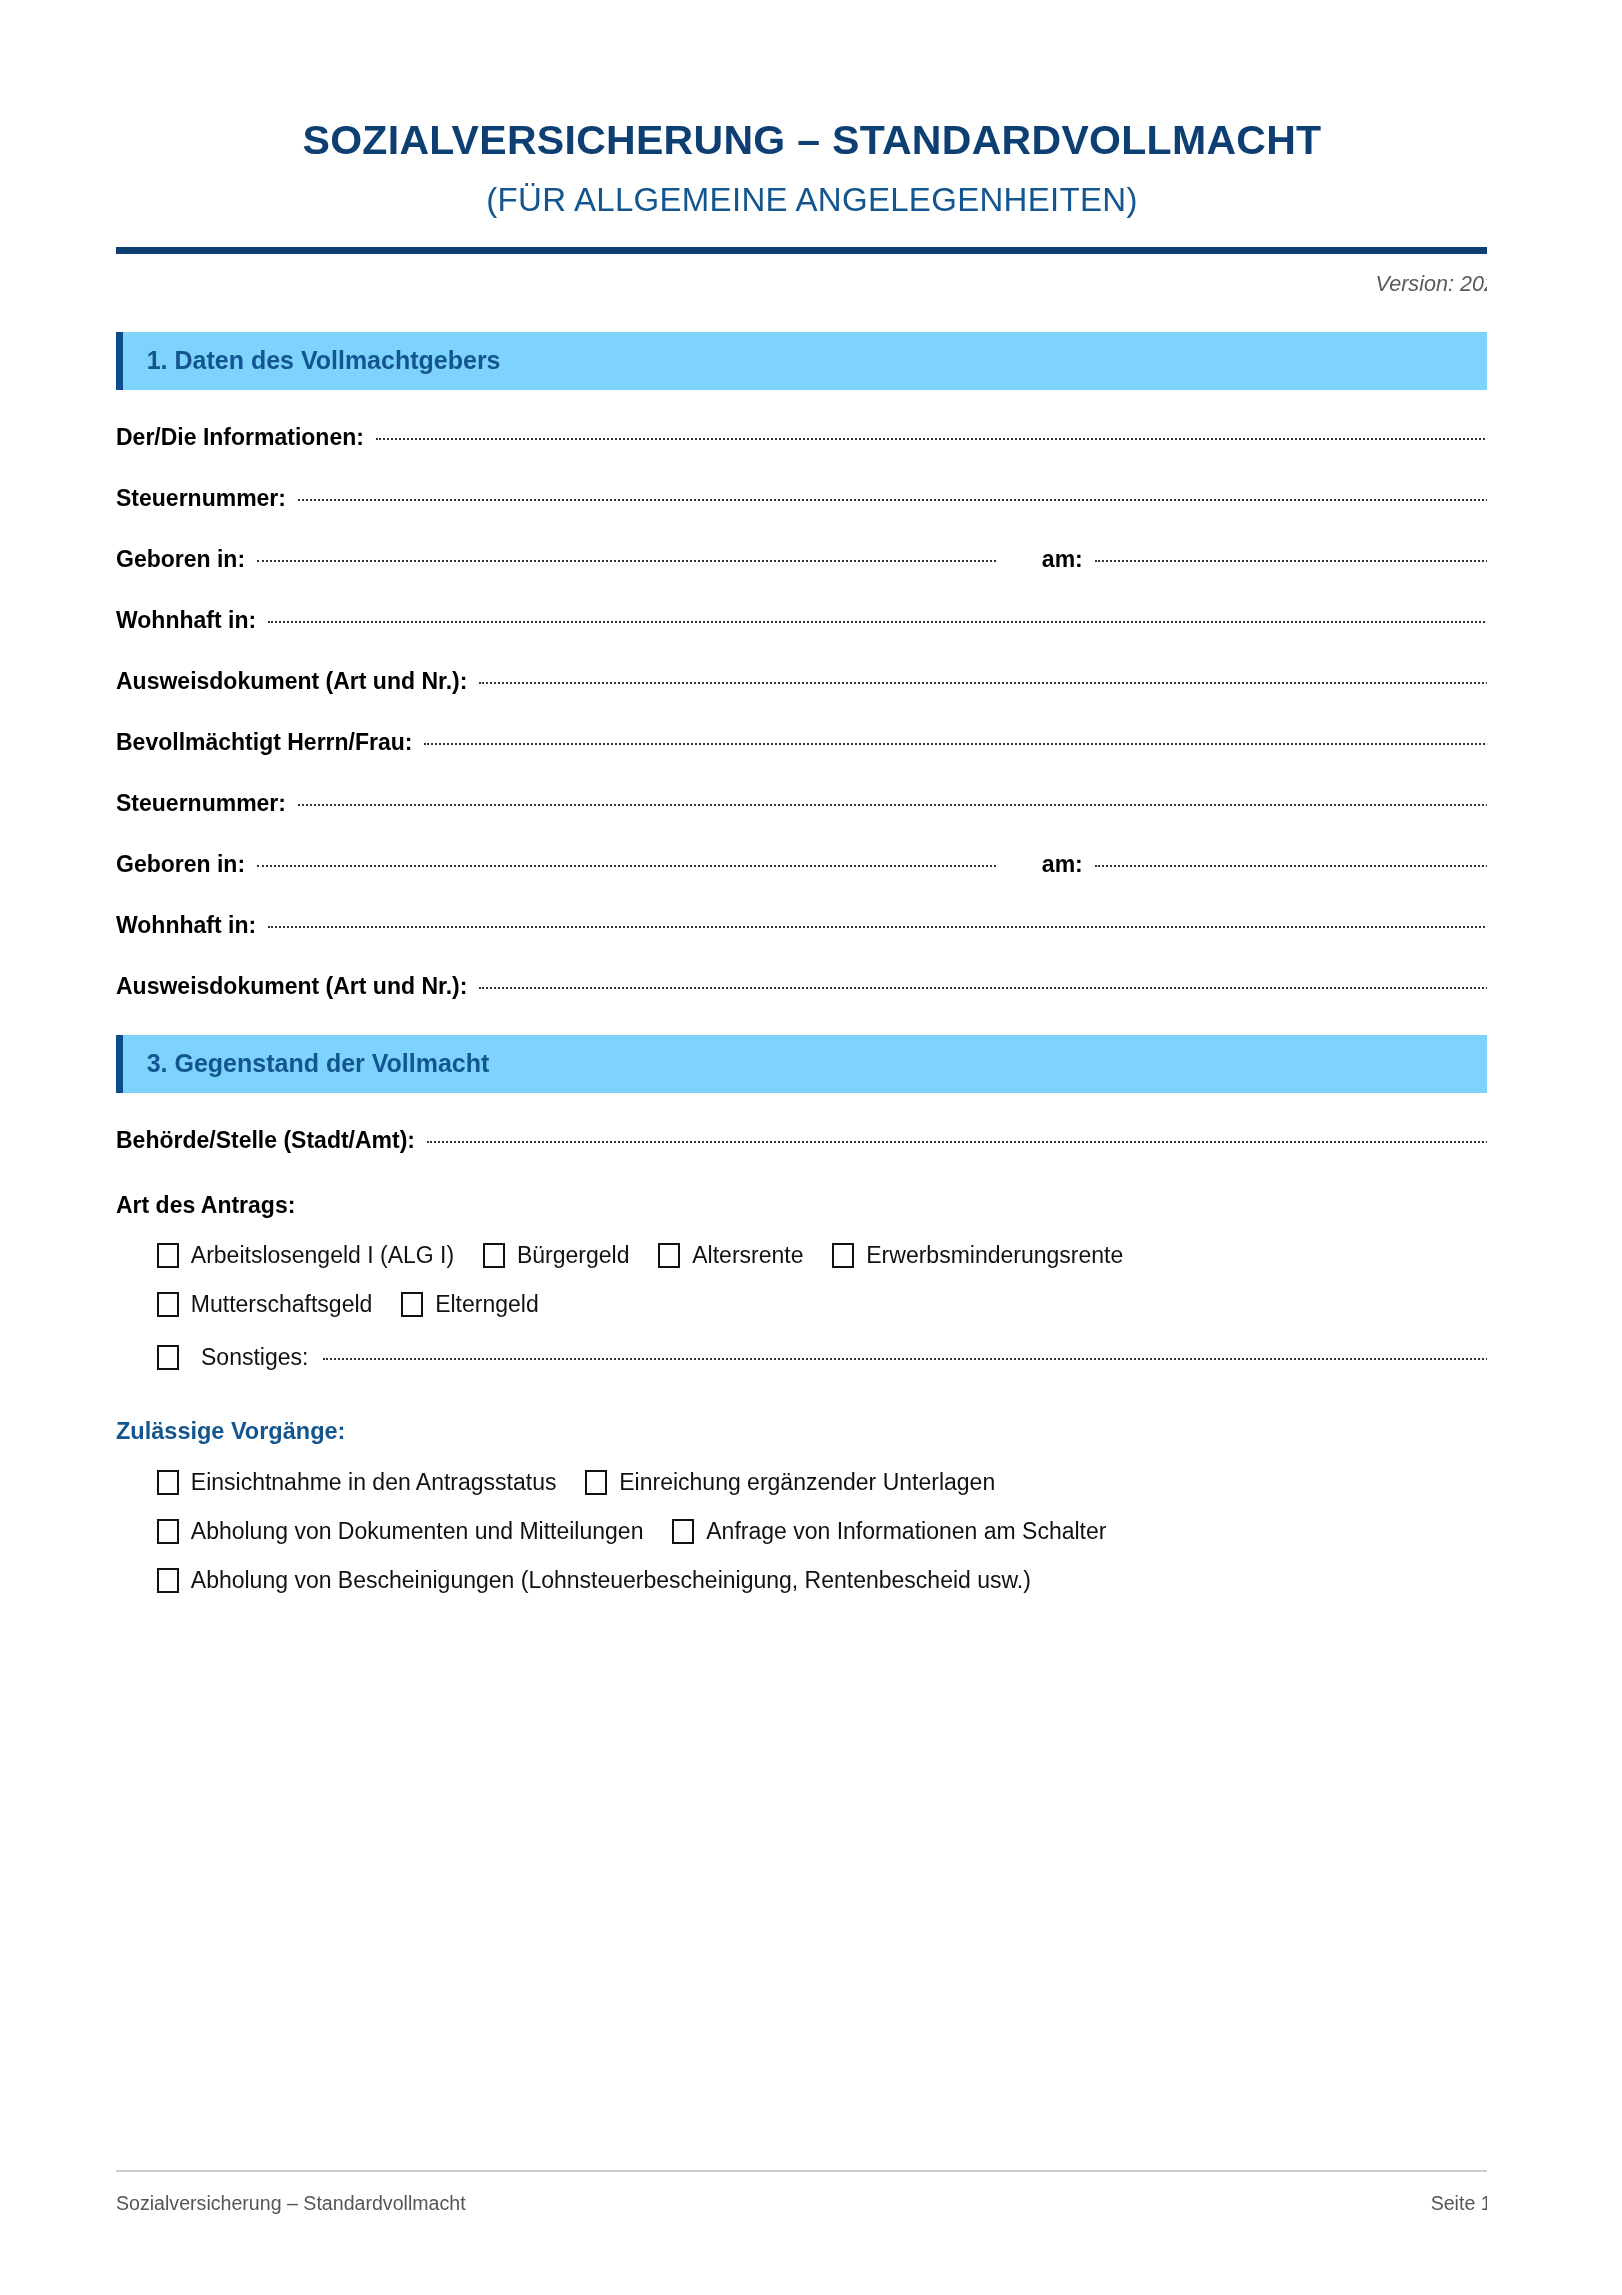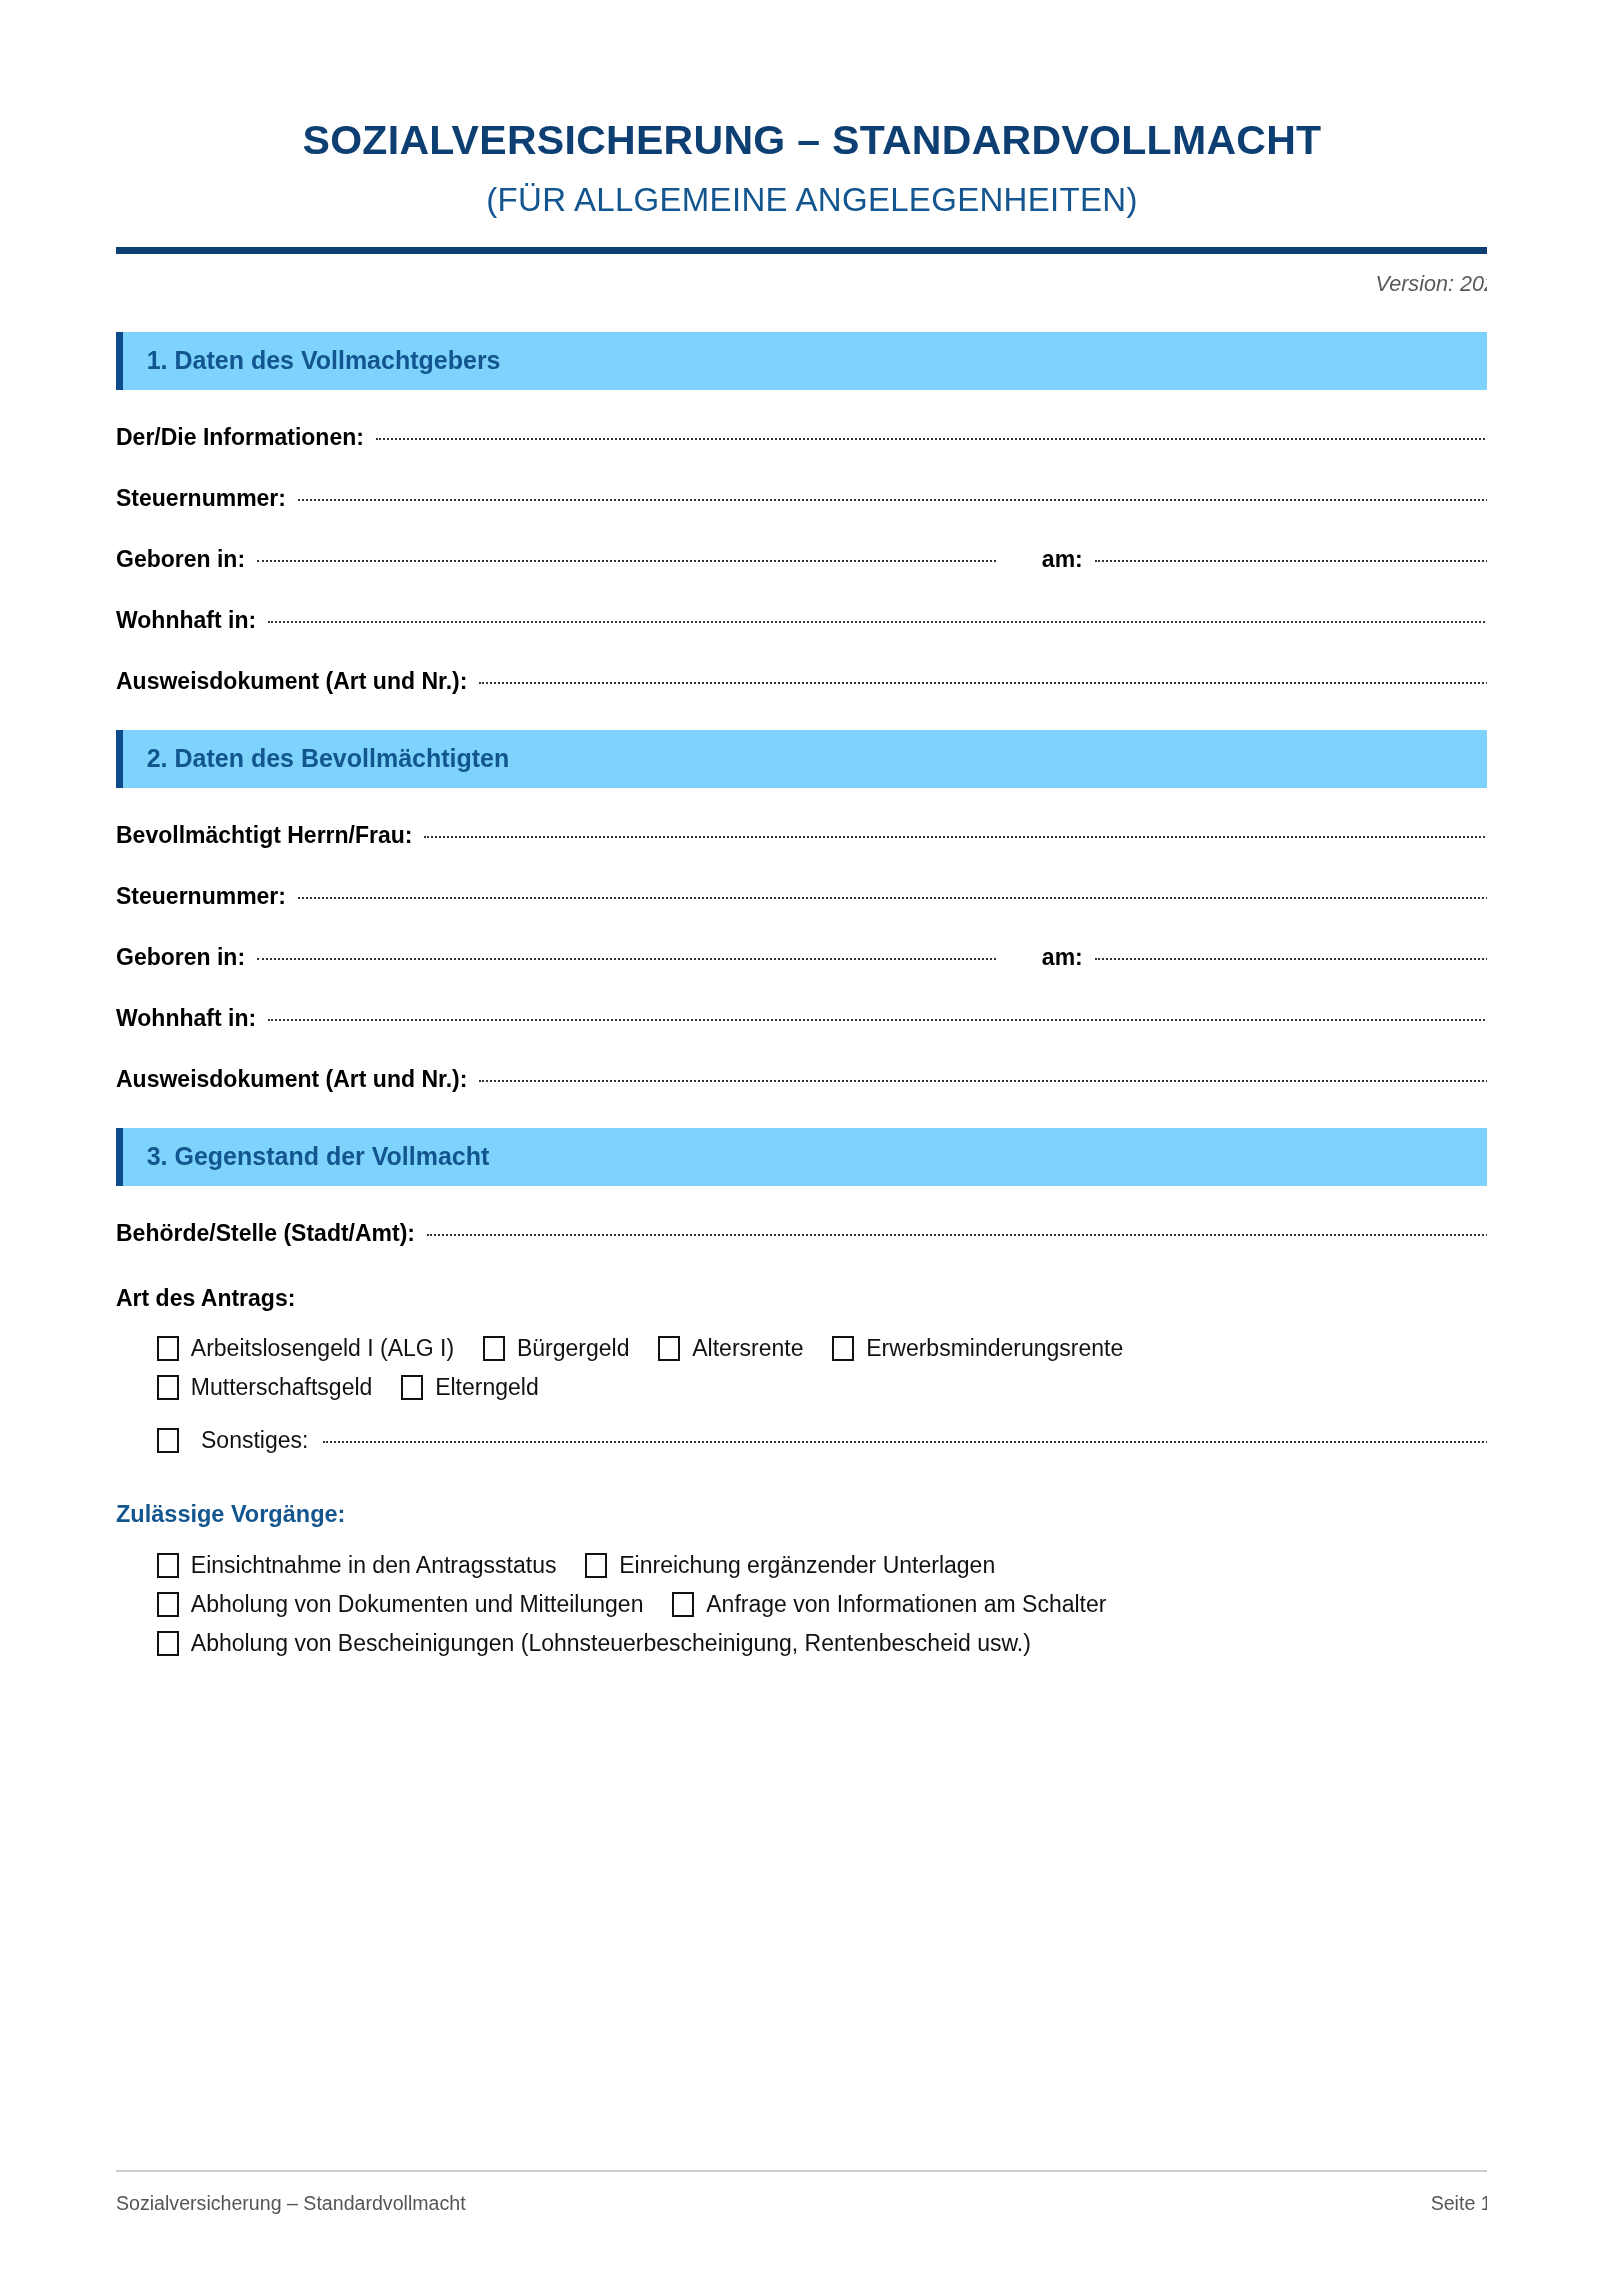--- a/index.html
+++ b/index.html
@@ -121,21 +121,21 @@
     font-size: 23.5px;
     font-weight: bold;
     color: #13558f;
     margin-top: 47px;
   }
 
   
   .cb-row {
     display: flex;
     align-items: center;
-    margin-top: 12px;
+    margin-top: 22px;
     padding-left: 41px;
     flex-wrap: nowrap;
   }
   .cb-row.first { margin-top: 23.5px; }
   .cb-item {
     display: flex;
     align-items: center;
     margin-right: 29px;
     white-space: nowrap;
   }
@@ -224,24 +224,20 @@
     <div class="field-row">
       <span class="field-label">Wohnhaft in:</span>
       <span class="dots"></span>
     </div>
 
     <div class="field-row">
       <span class="field-label">Ausweisdokument (Art und Nr.):</span>
       <span class="dots"></span>
     </div>
 
-    <div class="section-head">
-      <div class="bar"></div>
-      <div class="stitle">2. Daten des Bevollmächtigten</div>
-    </div>
 
     <div class="field-row">
       <span class="field-label">Bevollmächtigt Herrn/Frau:</span>
       <span class="dots"></span>
     </div>
 
     <div class="field-row">
       <span class="field-label">Steuernummer:</span>
       <span class="dots"></span>
     </div>

